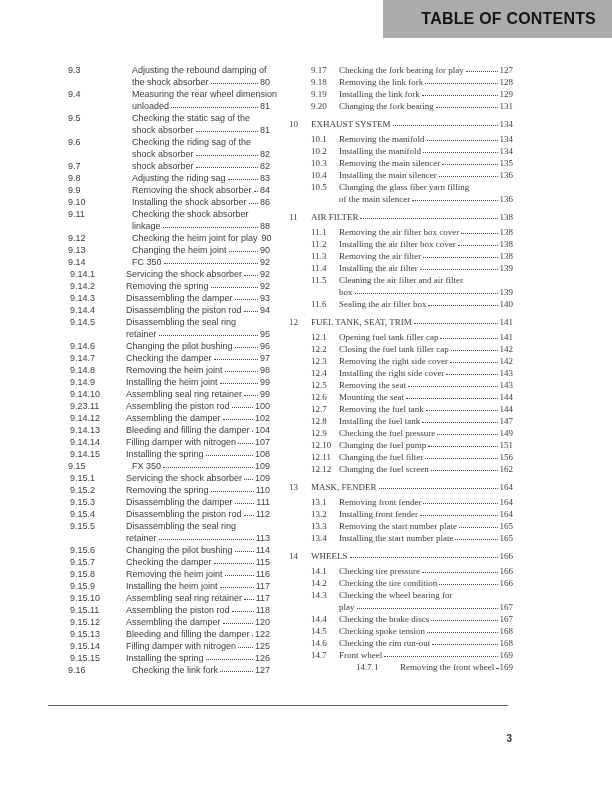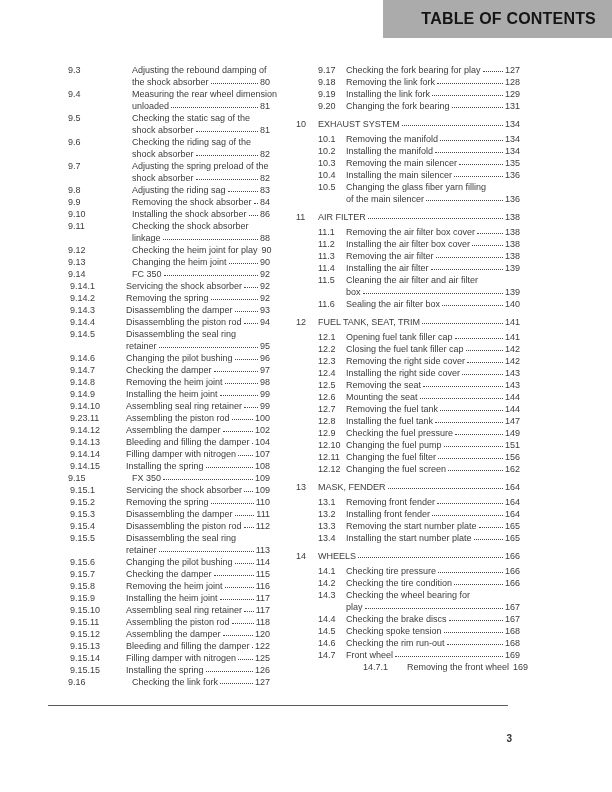--- a/index.html
+++ b/index.html
@@ -18,21 +18,21 @@
     display:flex; align-items:center; justify-content:flex-end;
     padding-right:16px; box-sizing:border-box;margin-left:24px;
   }
   .header-title {
     font-size:16px; font-weight:bold; color:#151515; letter-spacing:0.2px;
     white-space:nowrap;
   }
   .toc { position:absolute; top:64px; left:48px; width:512px; }
   .col { position:absolute; top:0; }
   .col-left  { left:0;    width:222px; }
-  .col-right { left:248px; width:224px; }
+  .col-right { left:241px; width:224px;font-family:Liberation Serif, serif; }
 
   .entry { display:flex; font-size:9px; line-height:12px; }
   .entry .num { flex:0 0 auto; white-space:nowrap; }
   .entry .body { flex:1 1 auto; min-width:0; }
   .line { white-space:nowrap; }
   .lastline { display:flex; align-items:baseline; }
   .lastline .t { flex:0 0 auto; white-space:nowrap; }
   .leader {
     flex:1 1 4px; min-width:0;
     border-bottom:1px dotted #4a4a4a;
@@ -112,21 +112,20 @@
           <div class="lastline">
             <span class="t">shock absorber</span>
             <span class="leader"></span>
             <span class="pg">82</span>
           </div>
         </div>
       </div>
       <div class="entry sub">
         <span class="num">9.7</span>
         <div class="body">
-          <div class="line">Adjusting the spring preload of the</div>
           <div class="lastline">
             <span class="t">shock absorber</span>
             <span class="leader"></span>
             <span class="pg">82</span>
           </div>
         </div>
       </div>
       <div class="entry sub">
         <span class="num">9.8</span>
         <div class="body">

